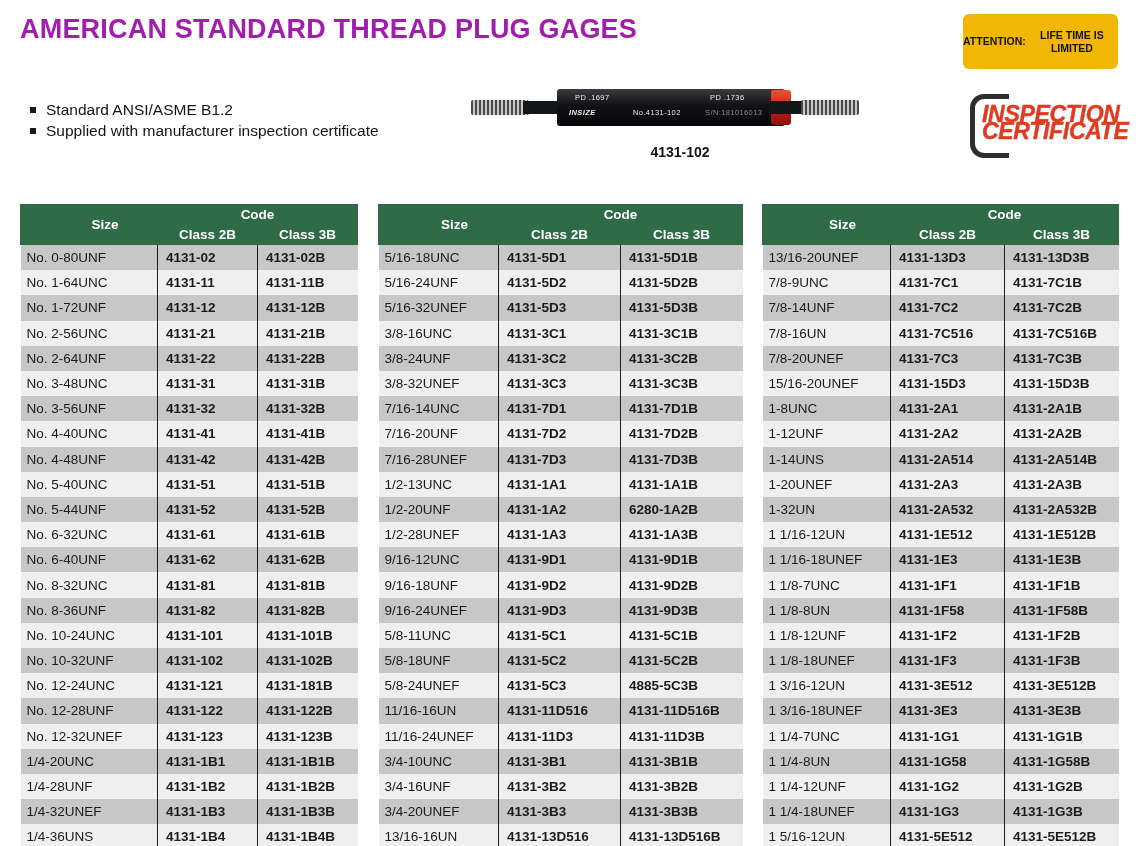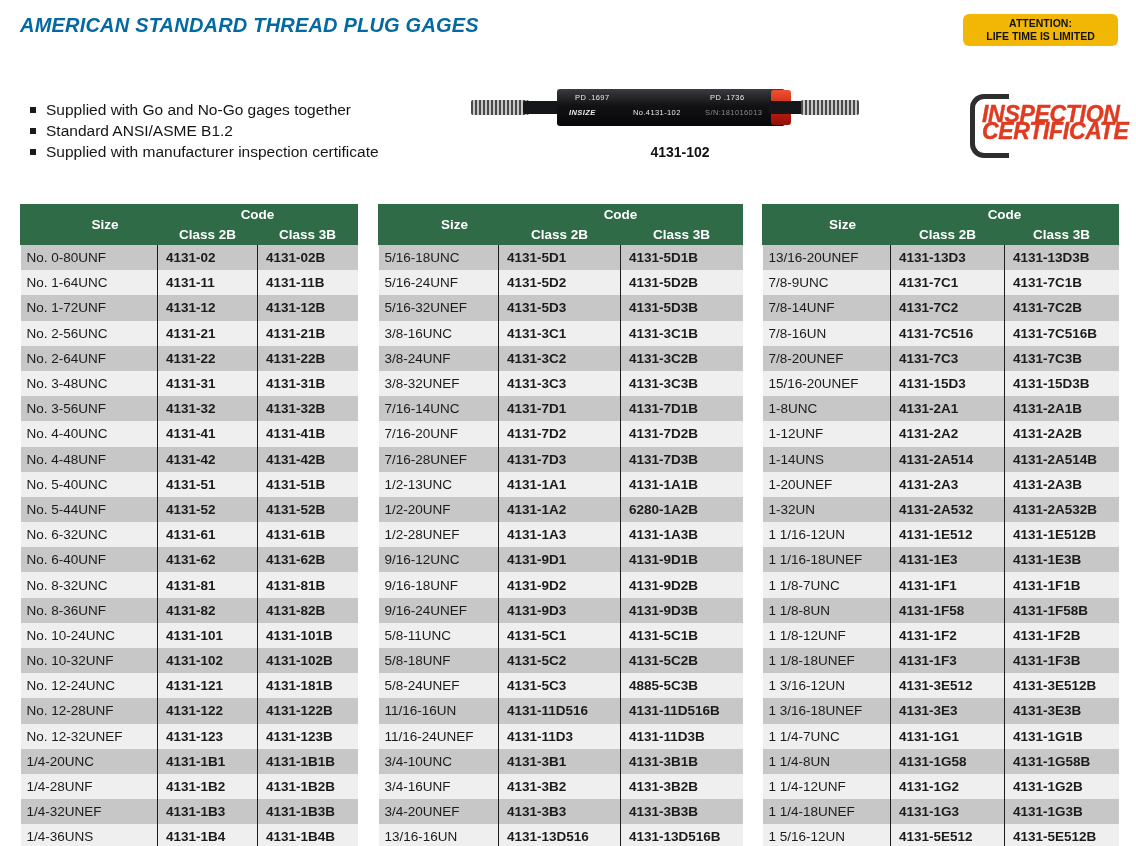--- a/index.html
+++ b/index.html
@@ -6,43 +6,42 @@
   body{
     width:1136px;height:846px;
     background:#ffffff;
     font-family:"Liberation Sans", sans-serif;
     overflow:hidden;
     position:relative;
   }
   
   #page-title{
     position:absolute; left:20px; top:14px;
-    font-size:20px; font-weight:bold; letter-spacing:0.2px;
-    color:#0369a1;
-    font-style:italic;
+    font-size:27px; font-weight:bold; letter-spacing:0.2px;
+    color:#a21caf;
   }
   #feature-list{
     position:absolute; left:30px; top:100px;
     list-style:none; margin:0; padding:0;
   }
   #feature-list li{
     font-size:15.5px; color:#151515; line-height:20px;
     position:relative; padding-left:16px; margin-bottom:1px;
     white-space:nowrap;
   }
   #feature-list li:before{
     content:""; position:absolute; left:0; top:7px;
     width:6px;height:6px;background:#1a1a1a;
   }
   
   #attention-badge{
     position:absolute; right:18px; top:14px;
-    width:155px; height:32px;
+    width:155px; height:55px;
     background:#f2b705; border-radius:6px;
-    display:flex;flex-direction:column;align-items:center;justify-content:center;
+    display:flex;flex-direction:row;align-items:center;justify-content:center;
     color:#111; font-size:10.5px; font-weight:bold; line-height:13px;
     text-align:center;
   }
   
   #inspection-cert{
     position:absolute; right:14px; top:92px;
     width:170px; height:62px;
   }
   #cert-bracket{
     position:absolute; left:18px; top:2px;
@@ -121,21 +120,20 @@
   tr.row-odd td{background:#c7c7c7;}
   tr.row-even td{background:#efefef;}
   .divider-head{border-left:1px solid #ffffff !important;}
 </style>
 </head>
 <body>
 
 <div id="page-title">AMERICAN STANDARD THREAD PLUG GAGES</div>
 
 <ul id="feature-list">
-  <li>Supplied with Go and No-Go gages together</li>
   <li>Standard ANSI/ASME B1.2</li>
   <li>Supplied with manufacturer inspection certificate</li>
 </ul>
 
 <div id="attention-badge">
   <span>ATTENTION:</span>
   <span>LIFE TIME IS LIMITED</span>
 </div>
 
 <div id="inspection-cert">

